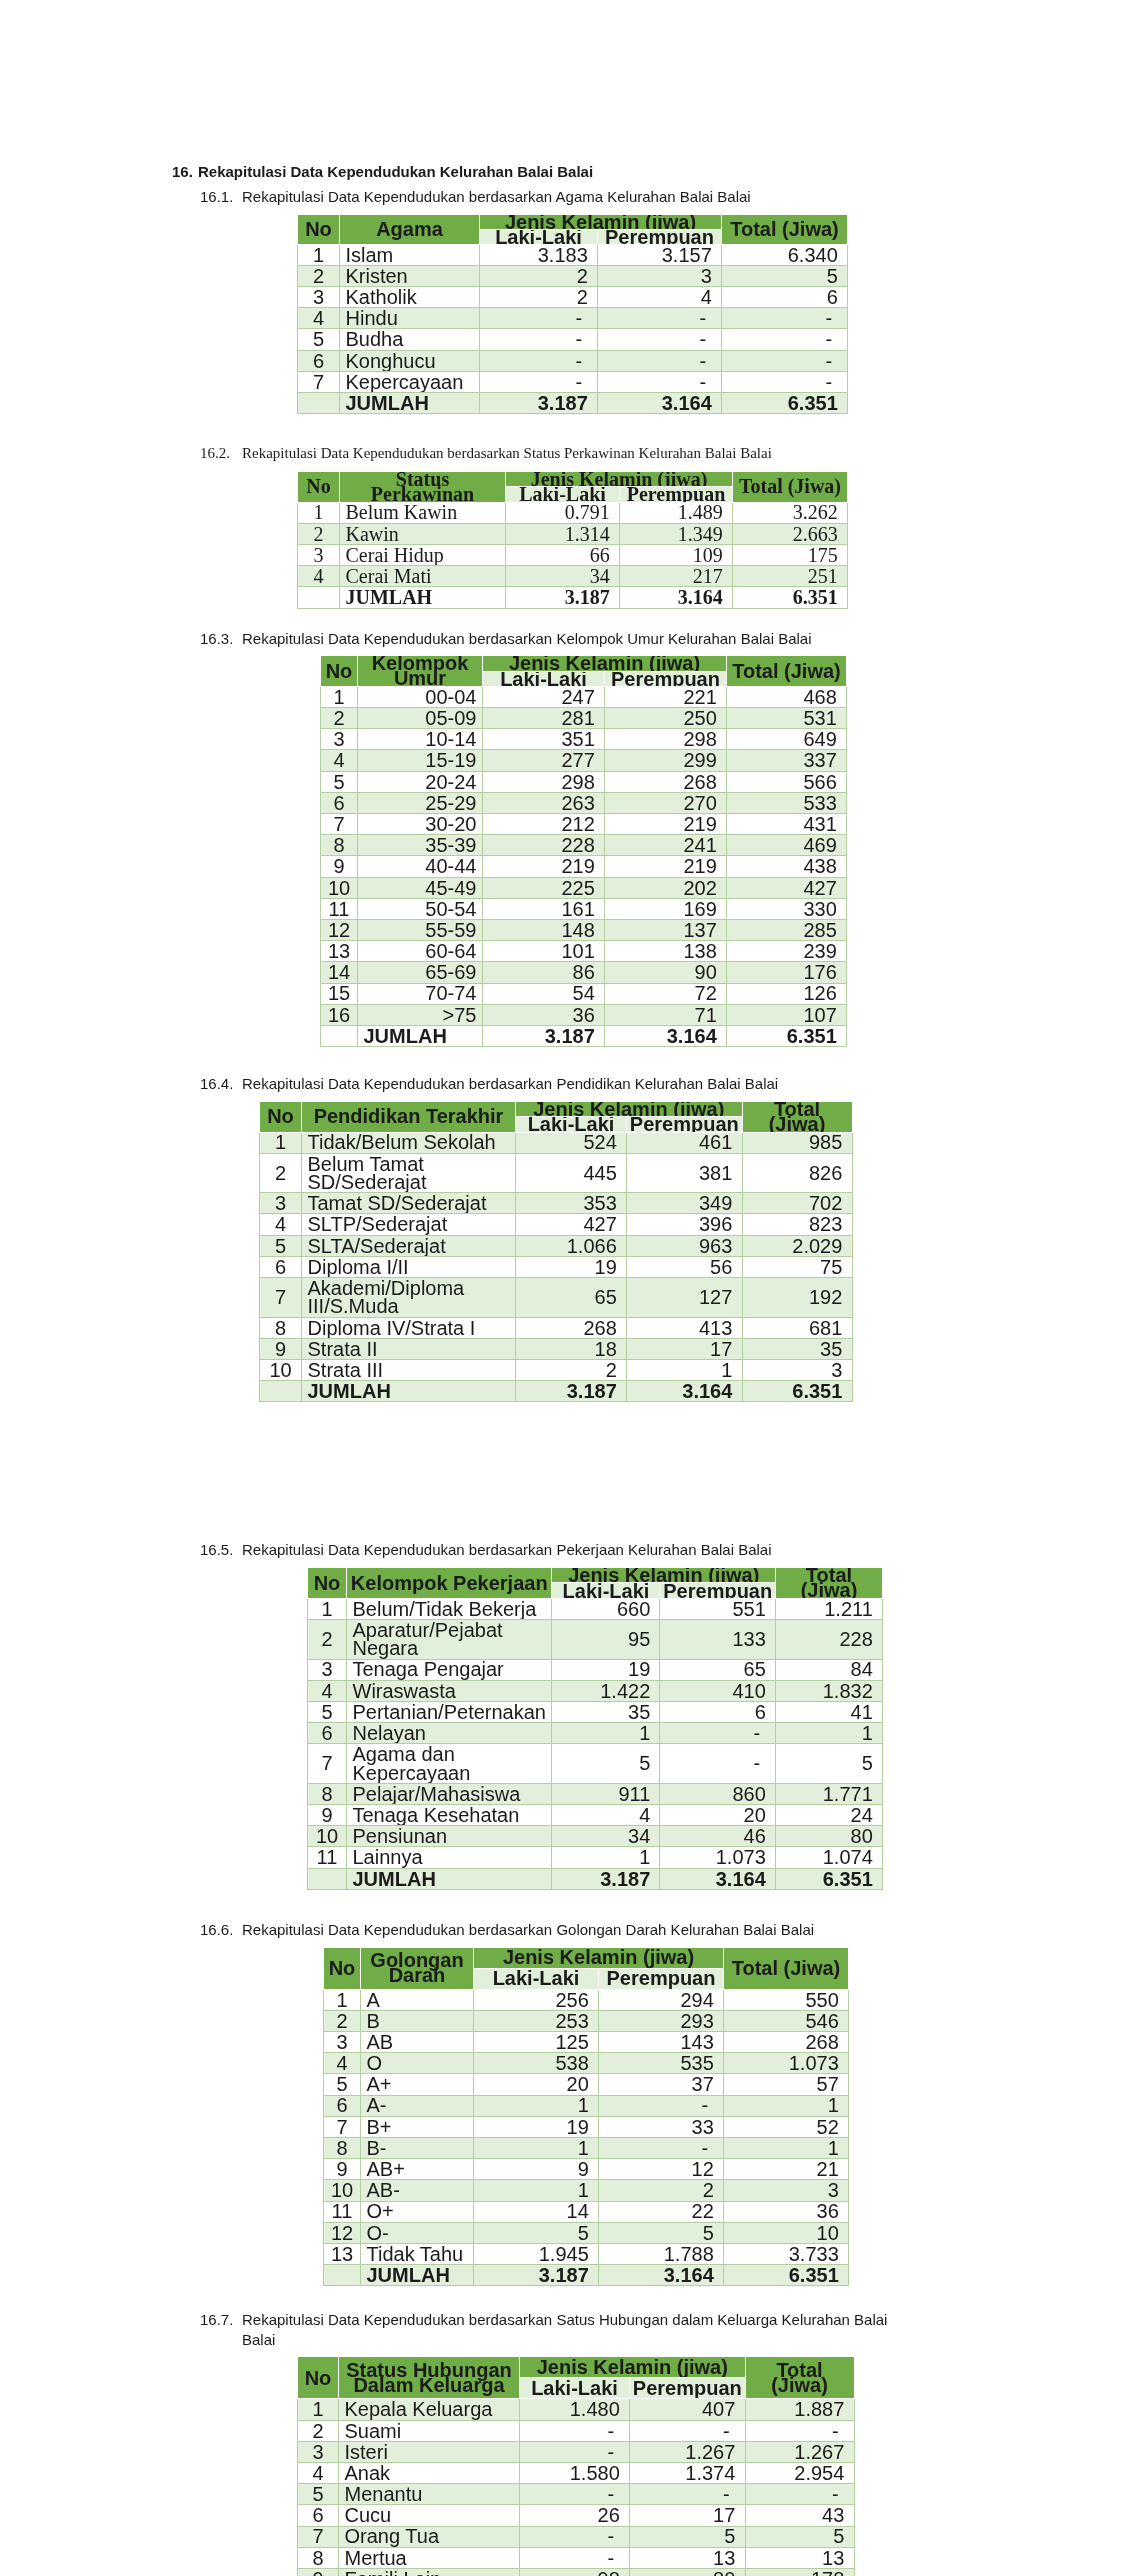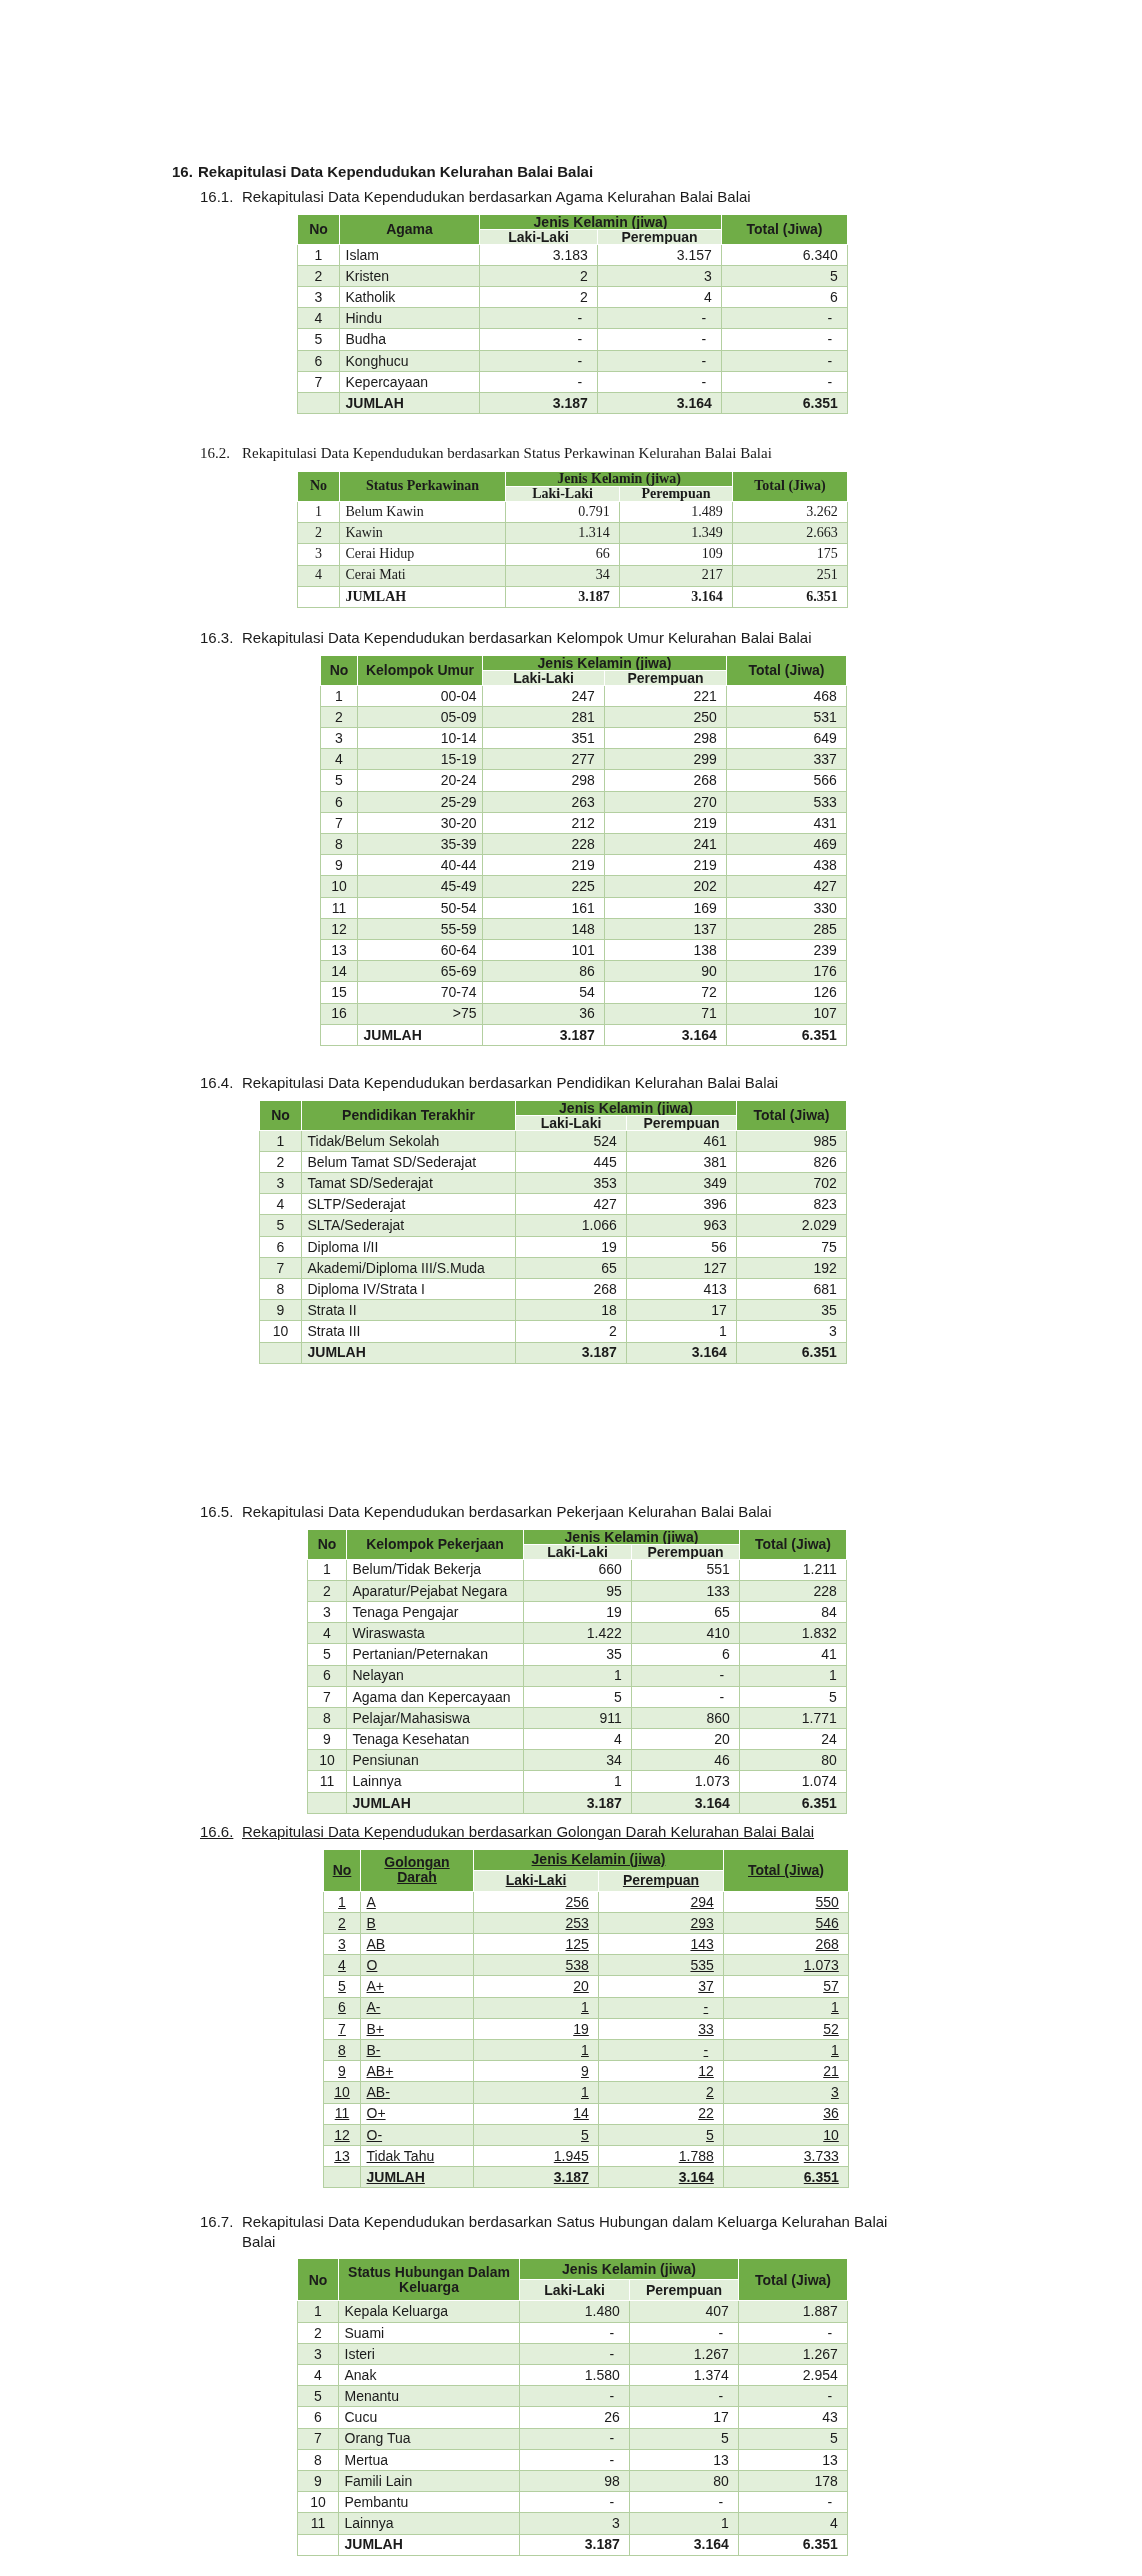--- a/index.html
+++ b/index.html
@@ -36,21 +36,21 @@
     font-size: 15px;
     line-height: 19.4px;
     margin-left: 200px;
   }
   .caption .cap-num { width: 42px; flex: none; }
   .cap-text { display: block; }
 
   table {
     border-collapse: collapse;
     table-layout: fixed;
-    font-size: 14px;
+    font-size: 20px;
     margin-top: 7.4px;
   }
   th, td { overflow: hidden; }
   th {
     font-weight: bold;
     text-align: center;
     vertical-align: middle;
     padding: 0 2.8px;
   }
   th.g {
@@ -601,21 +601,21 @@
             <tr class="jumlah shade">
               <td class="no"></td>
               <td class="cat jumlah-label">JUMLAH</td>
               <td class="num">3.187</td>
               <td class="num">3.164</td>
               <td class="num">6.351</td>
             </tr>
           </tbody>
         </table>
       </div>
-      <div class="section" style="margin-top: 8px; text-decoration: underline;">
+      <div class="section" style="margin-top: 30px;">
         <div class="caption">
           <span class="cap-num">16.6.</span>
           <span class="cap-text">Rekapitulasi Data Kependudukan berdasarkan Golongan Darah Kelurahan Balai Balai</span>
         </div>
         <table class="tall" style="margin-left: 323px;">
           <colgroup>
             <col style="width: 37px;">
             <col style="width: 113px;">
             <col style="width: 125px;">
             <col style="width: 125px;">

